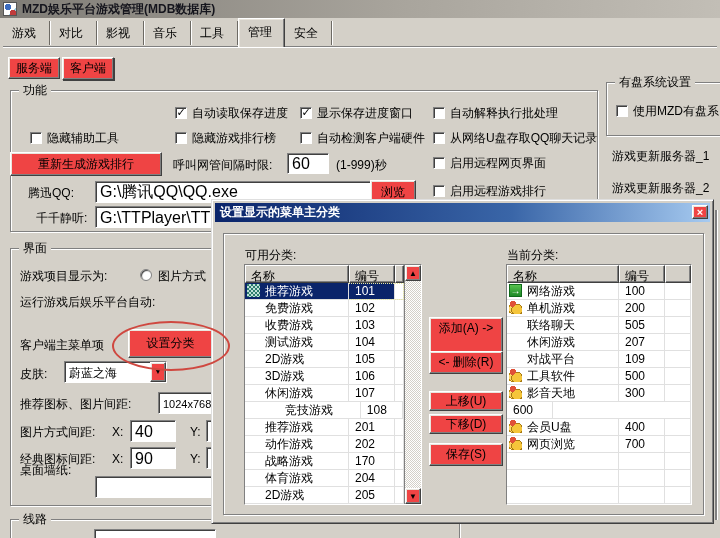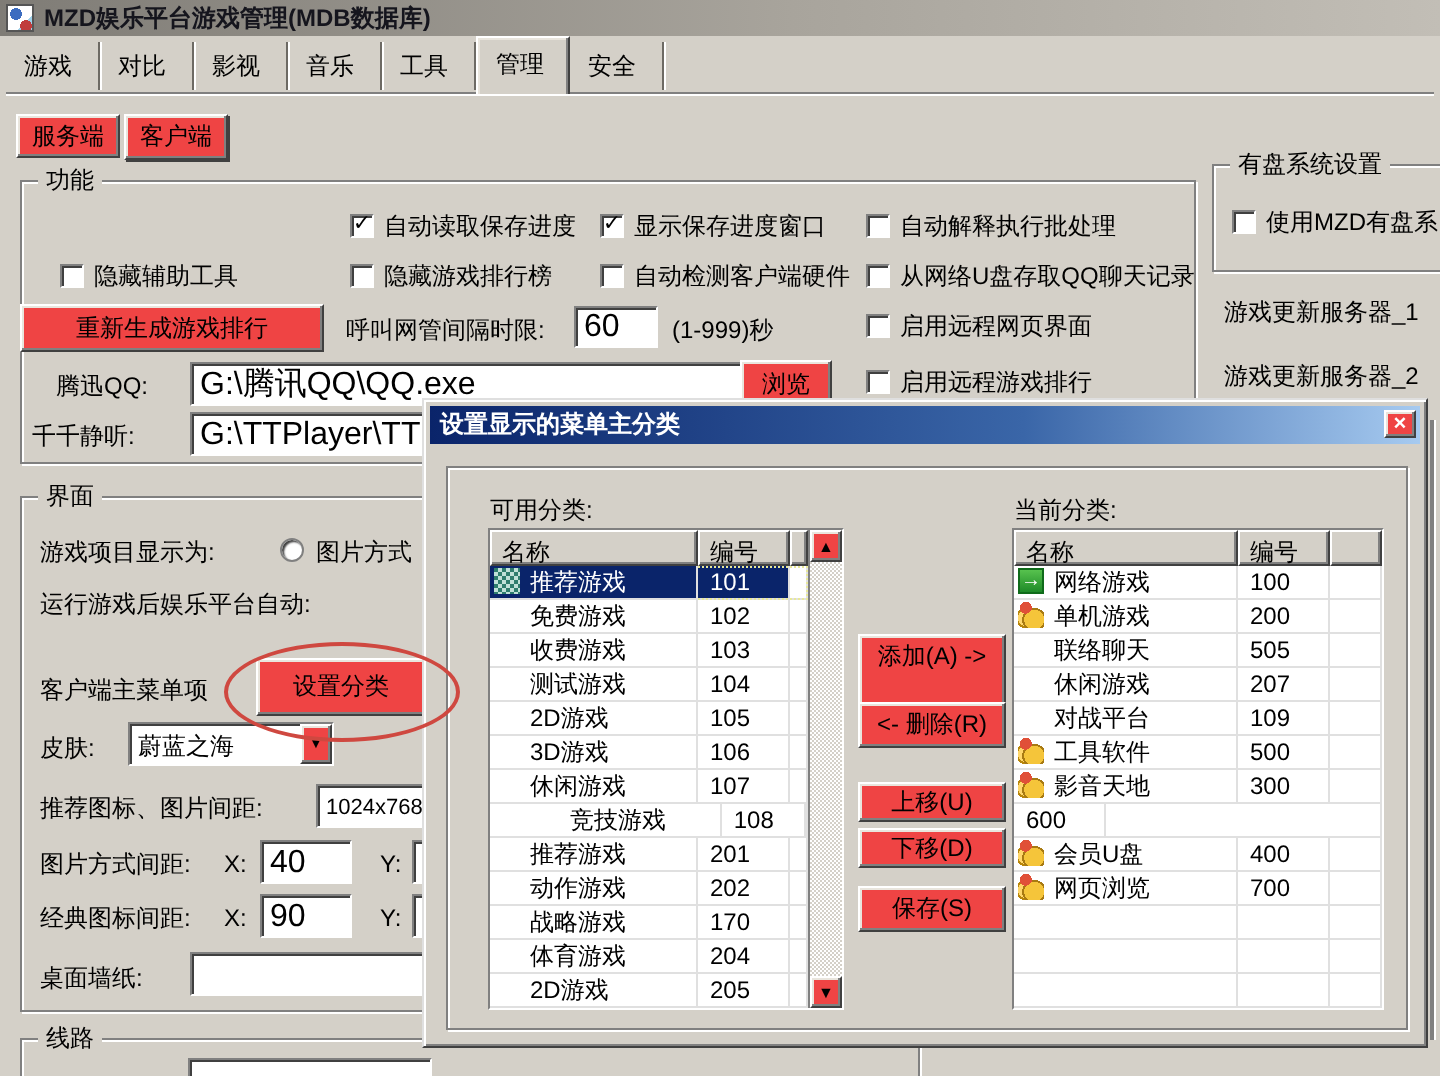--- a/index.html
+++ b/index.html
@@ -173,21 +173,21 @@
   </label>
 
   <span class="t" style="left:28px;top:186px;">腾迅QQ:</span>
   <input class="tin sunken" style="left: 95px; top: 181px; width: 288px; height: 22px;" value="G:\腾讯QQ\QQ.exe">
   <div class="btn raised" style="left:370px;top:180px;width:46px;height:24px;line-height:22px;">浏览</div>
   <label class="cb" style="left:433px;top:184px;">
     <span class="box"></span>
     <span>启用远程游戏排行</span>
   </label>
 
-  <span class="t" style="left:16px;top:211px;">千千静听:</span>
+  <span class="t" style="left:36px;top:211px;">千千静听:</span>
   <input class="tin sunken" style="left: 95px; top: 206px; width: 185px; height: 22px;" value="G:\TTPlayer\TTPlay">
 
   <div class="group" style="left:606px;top:82px;width:130px;height:54px;">
     <span class="gl">有盘系统设置</span>
   </div>
   <label class="cb" style="left:616px;top:104px;width:104px;overflow:hidden;">
     <span class="box"></span>
     <span>使用MZD有盘系</span>
   </label>
   <span class="t" style="left:612px;top:149px;">游戏更新服务器_1</span>
@@ -221,21 +221,21 @@
   <input class="tin sunken" style="left: 130px; top: 420px; width: 46px; height: 22px;" value="40">
   <span class="t" style="left:190px;top:425px;">Y:</span>
   <input class="tin sunken" style="left: 206px; top: 420px; width: 44px; height: 22px;" value="51">
 
   <span class="t" style="left:20px;top:452px;">经典图标间距:</span>
   <span class="t" style="left:112px;top:452px;">X:</span>
   <input class="tin sunken" style="left: 130px; top: 447px; width: 46px; height: 22px;" value="90">
   <span class="t" style="left:190px;top:452px;">Y:</span>
   <input class="tin sunken" style="left: 206px; top: 447px; width: 44px; height: 22px;" value="75">
 
-  <span class="t" style="left:20px;top:482px;">桌面墙纸:</span>
+  <span class="t" style="left:20px;top:463px;">桌面墙纸:</span>
   <input class="tin sunken" style="left: 95px; top: 476px; width: 135px; height: 22px;">
 
   <div class="group" style="left:10px;top:519px;width:450px;height:26px;">
     <span class="gl">线路</span>
   </div>
   <input class="tin sunken" style="left: 94px; top: 529px; width: 122px; height: 20px;">
 
   <div class="dialog">
     <div class="dlg-titlebar">
       <span>设置显示的菜单主分类</span>

